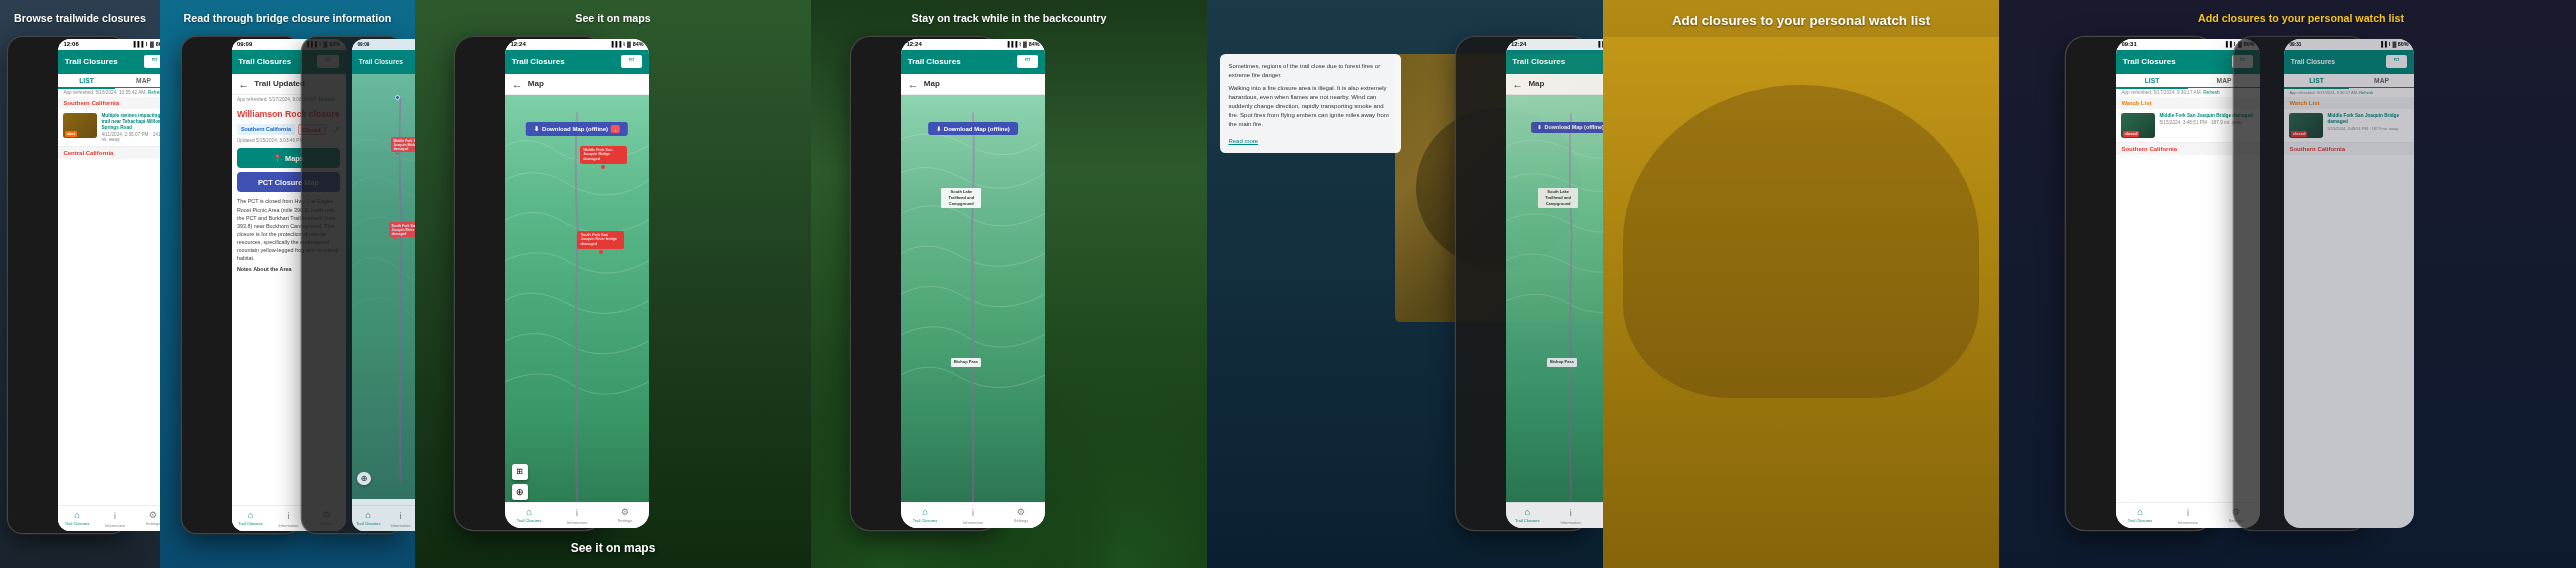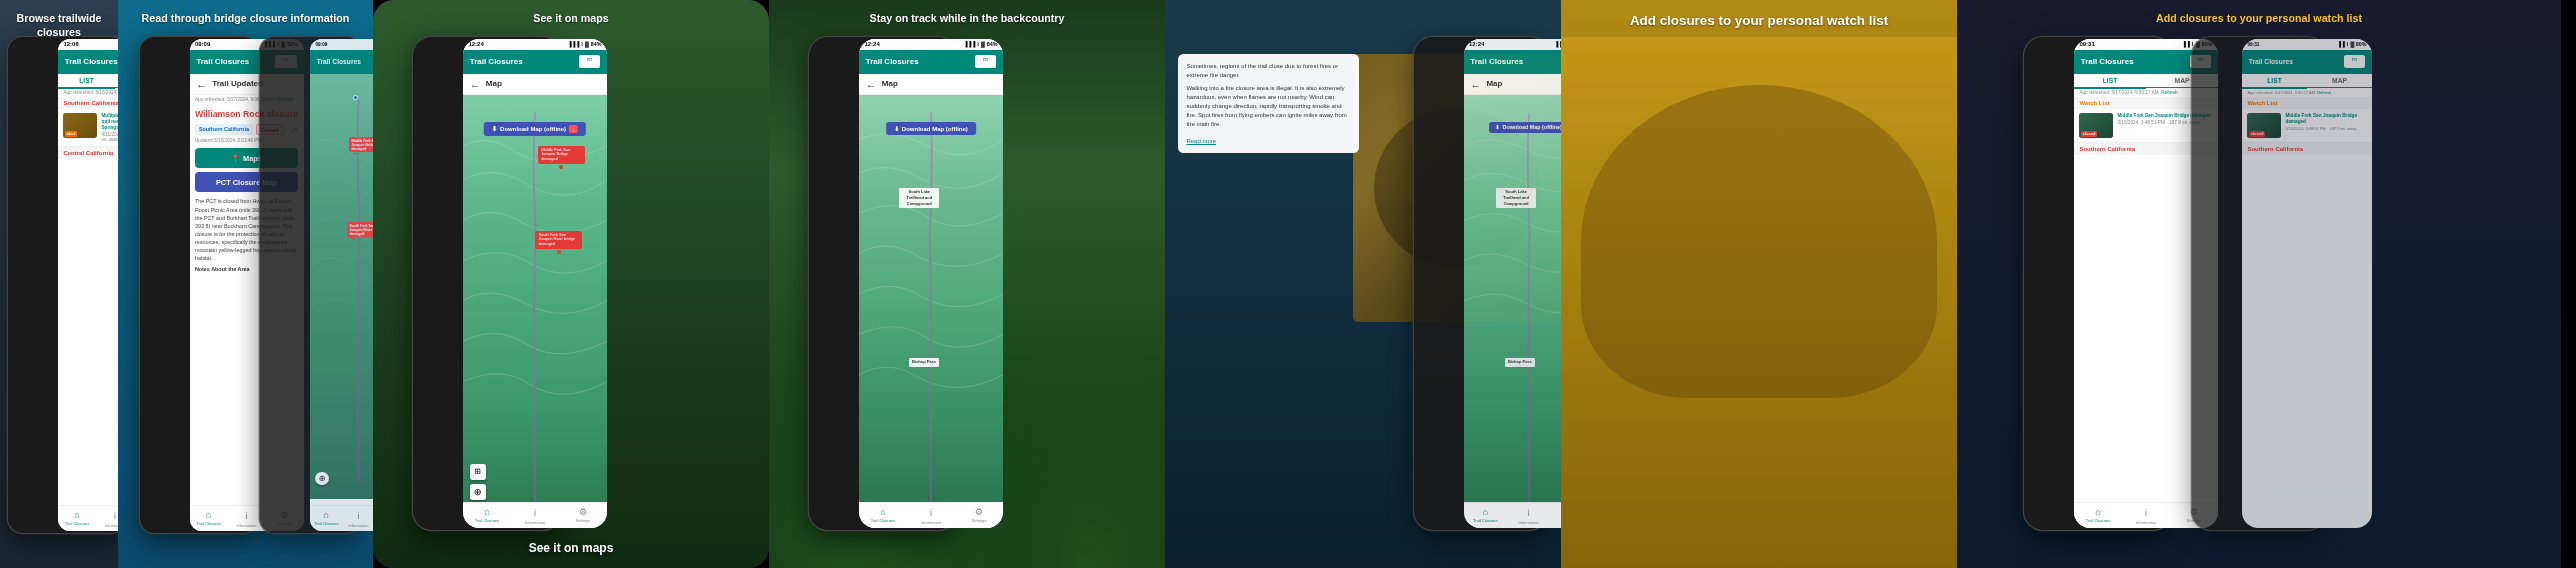--- a/index.html
+++ b/index.html
@@ -25,21 +25,20 @@
       width: 134px;
       background: #1a1a2e;
     }
     .panel-2 {
       width: 255px;
       background: #0f4c75;
     }
     .panel-3 {
       width: 396px;
       background: #4c1d95;
-      border-radius: 21px;
     }
     .panel-4 {
       width: 396px;
       background: #1b4332;
     }
     .panel-5 {
       width: 396px;
       background: #1a3a4a;
     }
     .panel-7 {
@@ -495,21 +494,21 @@
       background: #f5f5f5;
       padding: 2.7px 5.4px;
       font-size: 6px;
       font-weight: 700;
       color: #e53935;
     }
   </style>
 </head>
 <body>
 
-<div class="panel panel-1" style="width:118px;">
+<div class="panel panel-1" style="width:160px;">
   <div class="p1-bg"></div>
   <div class="panel-heading">
     <h2>Browse trailwide closures</h2>
   </div>
 
   <div class="phone-outer" style="left:8px; top:37px; width:118px; height:496px; border-radius:14.8px;">
     <div class="phone-inner" style="left:2px; top:2px; width:114px; height:492px; border-radius:12px;">
 
       <div class="status-bar">
         <span>12:06</span>

